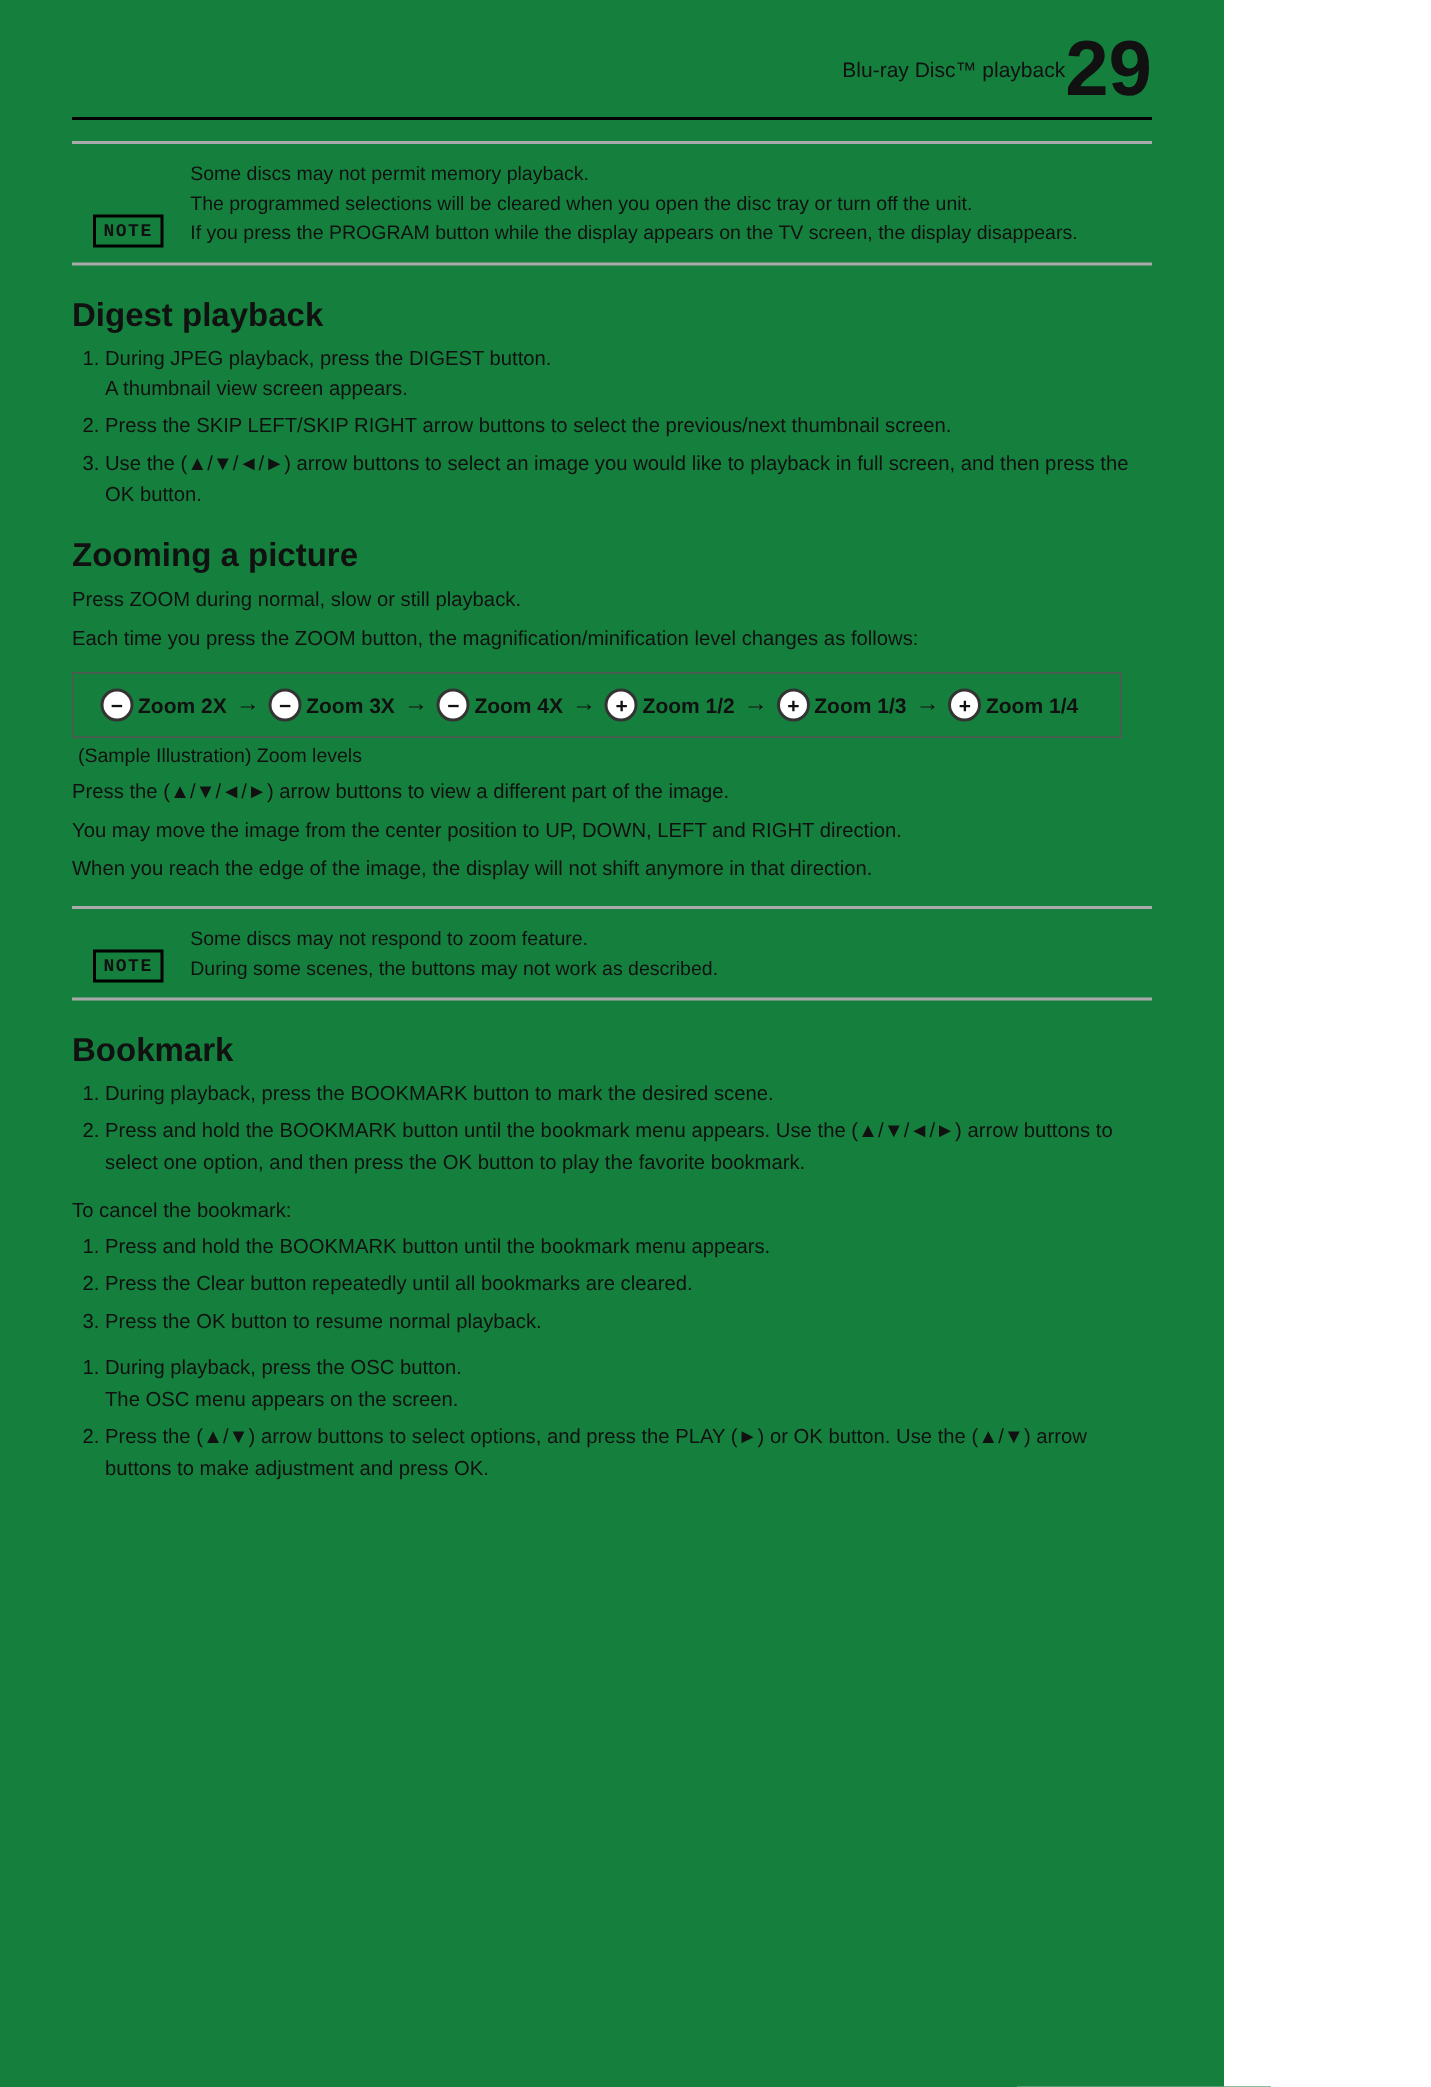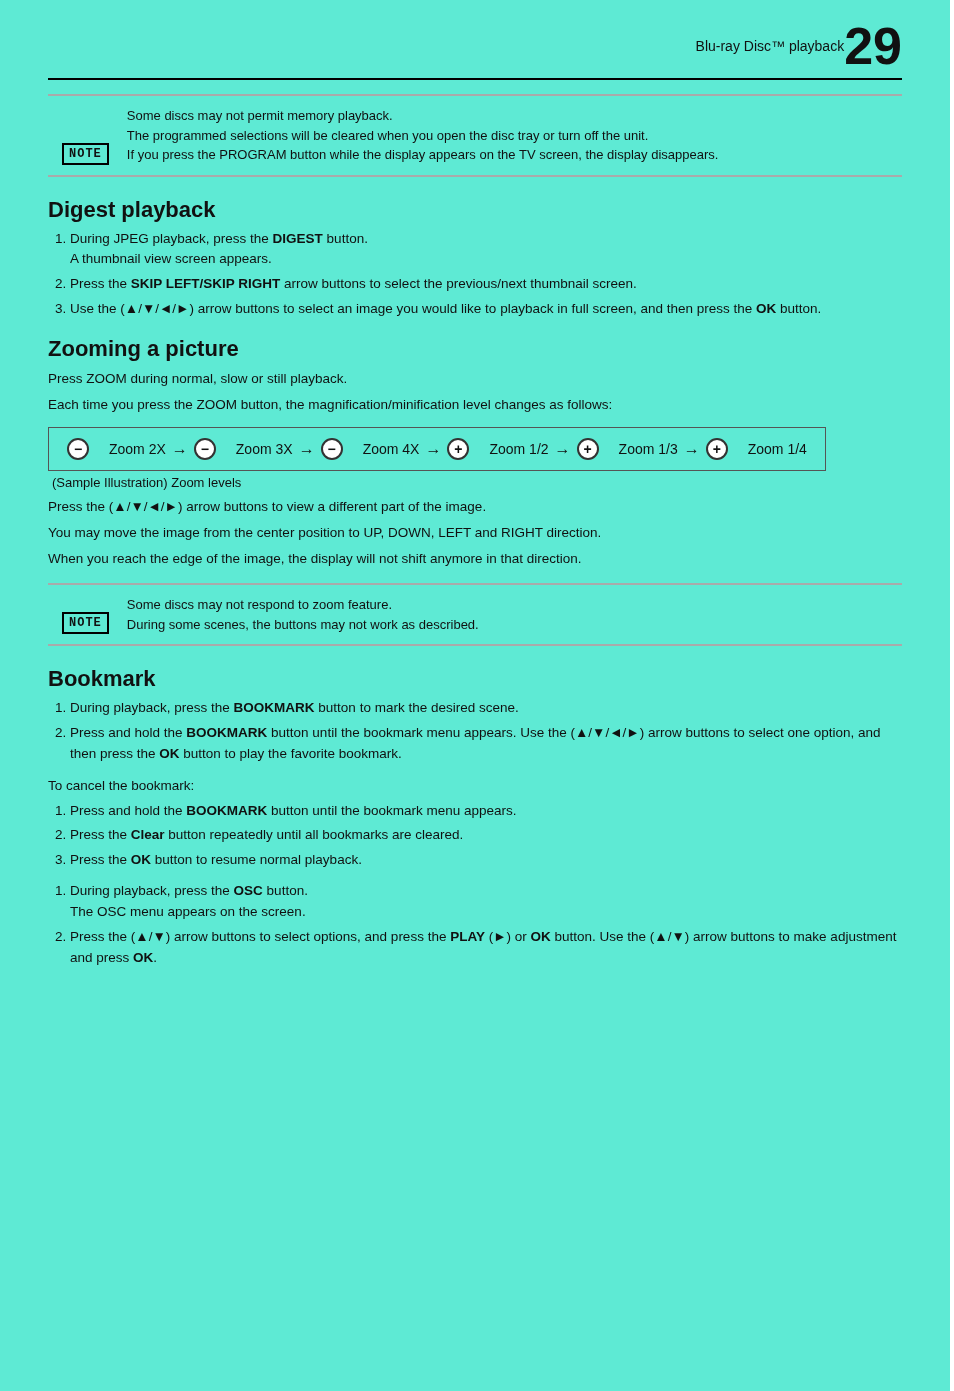--- a/index.html
+++ b/index.html
@@ -7,23 +7,23 @@
       background: #fff;
       font-family: Arial, Helvetica, sans-serif;
       font-size: 13.5px;
       color: #111;
       width: 954px;
       min-height: 1391px;
       padding: 0;
     }
 
     .page {
-      width: 950px;
+      width: 816px;
       min-height: 1391px;
-      background: #5eead4;
+      background: #15803d;
       padding: 20px 48px 40px 48px;
       position: relative;
     }
 
     
     .page-header {
       display: flex;
       justify-content: flex-end;
       align-items: center;
       border-bottom: 2px solid #000;
@@ -106,23 +106,23 @@
       gap: 0px;
       border: 1.5px solid #555;
       padding: 10px 18px;
       margin: 12px 0 4px 0;
       width: fit-content;
       min-width: 700px;
     }
     .zoom-item {
       display: flex;
       align-items: center;
-      gap: 20px;
-      font-size: 14px;
-      font-weight: normal;
+      gap: 3px;
+      font-size: 14px;
+      font-weight: bold;
       white-space: nowrap;
     }
     .zoom-icon {
       width: 22px;
       height: 22px;
       border-radius: 50%;
       border: 2px solid #333;
       display: inline-flex;
       align-items: center;
       justify-content: center;
@@ -146,21 +146,21 @@
       margin: 0 6px;
       font-weight: bold;
     }
     .zoom-caption {
       font-size: 13px;
       margin-bottom: 6px;
       margin-left: 4px;
     }
 
     b, strong {
-      font-weight: bold;
+      font-weight: normal;
     }
   </style>
 </head>
 <body>
 
 <div class="page">
 
   <div class="page-header">
     <span class="page-header-title">Blu-ray Disc™ playback</span>
     <span class="page-number">29</span>

